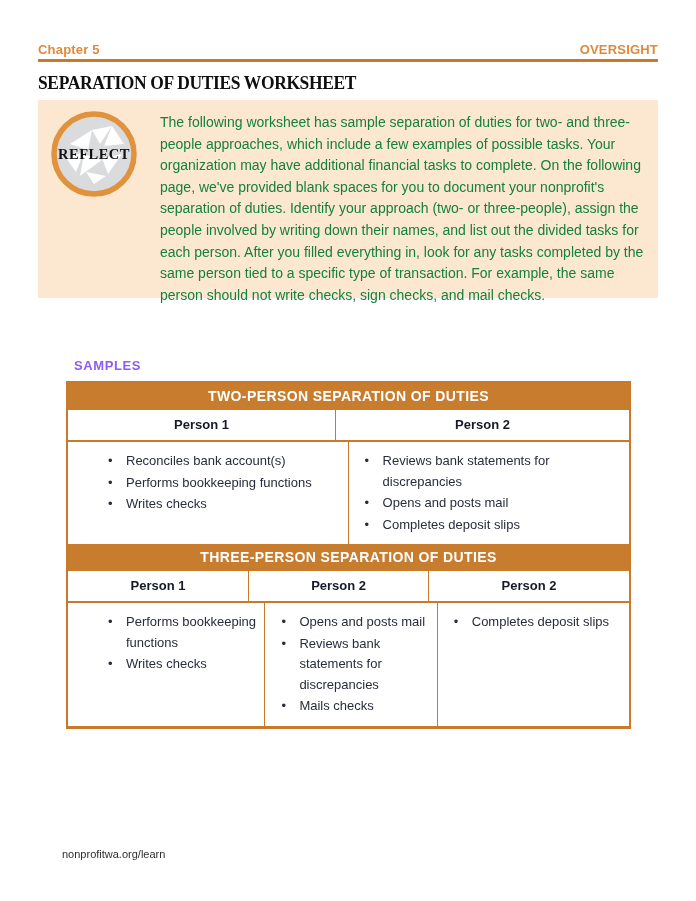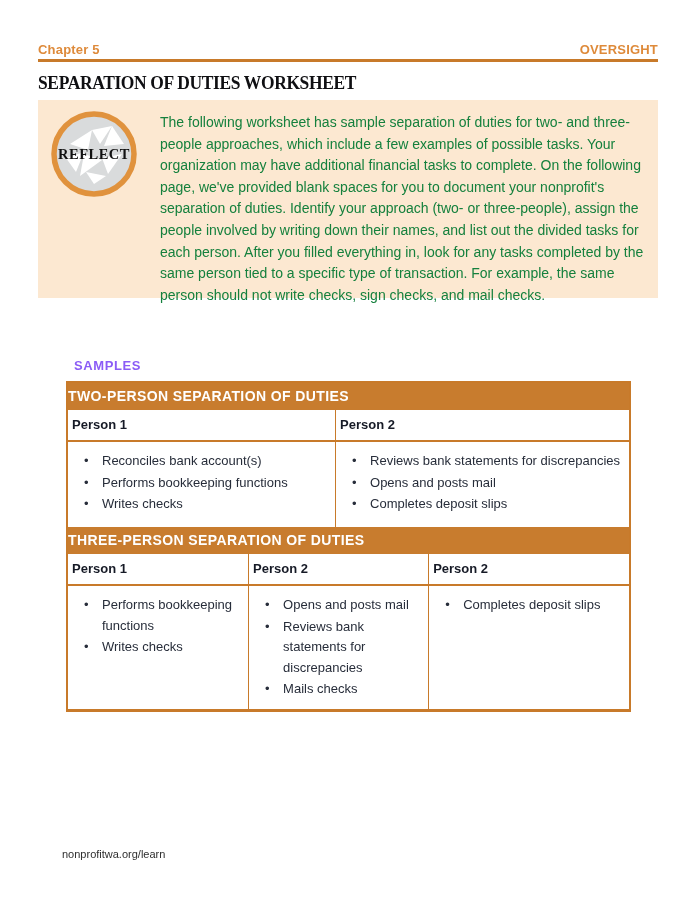--- a/index.html
+++ b/index.html
@@ -54,29 +54,29 @@
 
   
   .sod-table {
     position: absolute; left: 66px; top: 381px; width: 565px;
     border: 2px solid #c87a2a; border-bottom-width: 3px;
     background: #fff;
   }
   .band {
     background: #c87c2e; color: #ffffff;
     font-size: 14px; font-weight: bold; letter-spacing: 0.4px;
-    padding: 5px 0 6px;
+    text-align: center; padding: 5px 0 6px;
   }
   .person-row { display: flex; }
   .person-cell {
     font-size: 13px; font-weight: bold; color: #161a26;
-    text-align: left; padding: 7px 4px 8px;
+    text-align: center; padding: 7px 4px 8px;
     border-bottom: 2px solid #c87a2a;
   }
-  .body-row { display: flex; }
+  .body-row { display: flex; padding-left: 24px; }
   .body-cell { padding: 7px 8px 8px 0; }
   .cell-sep { border-left: 1.5px solid #c87a2a; }
   .t1 .c1 { width: 47.6%; }
   .t1 .c2 { width: 52.4%; }
   .t2 .c1 { width: 32.1%; }
   .t2 .c2 { width: 32.1%; }
   .t2 .c3 { width: 35.8%; }
   .t1-body { min-height: 85px; }
   .t2-body { min-height: 112px; }
   ul.tasks { list-style: none; margin: 2px 0 0 0; }

